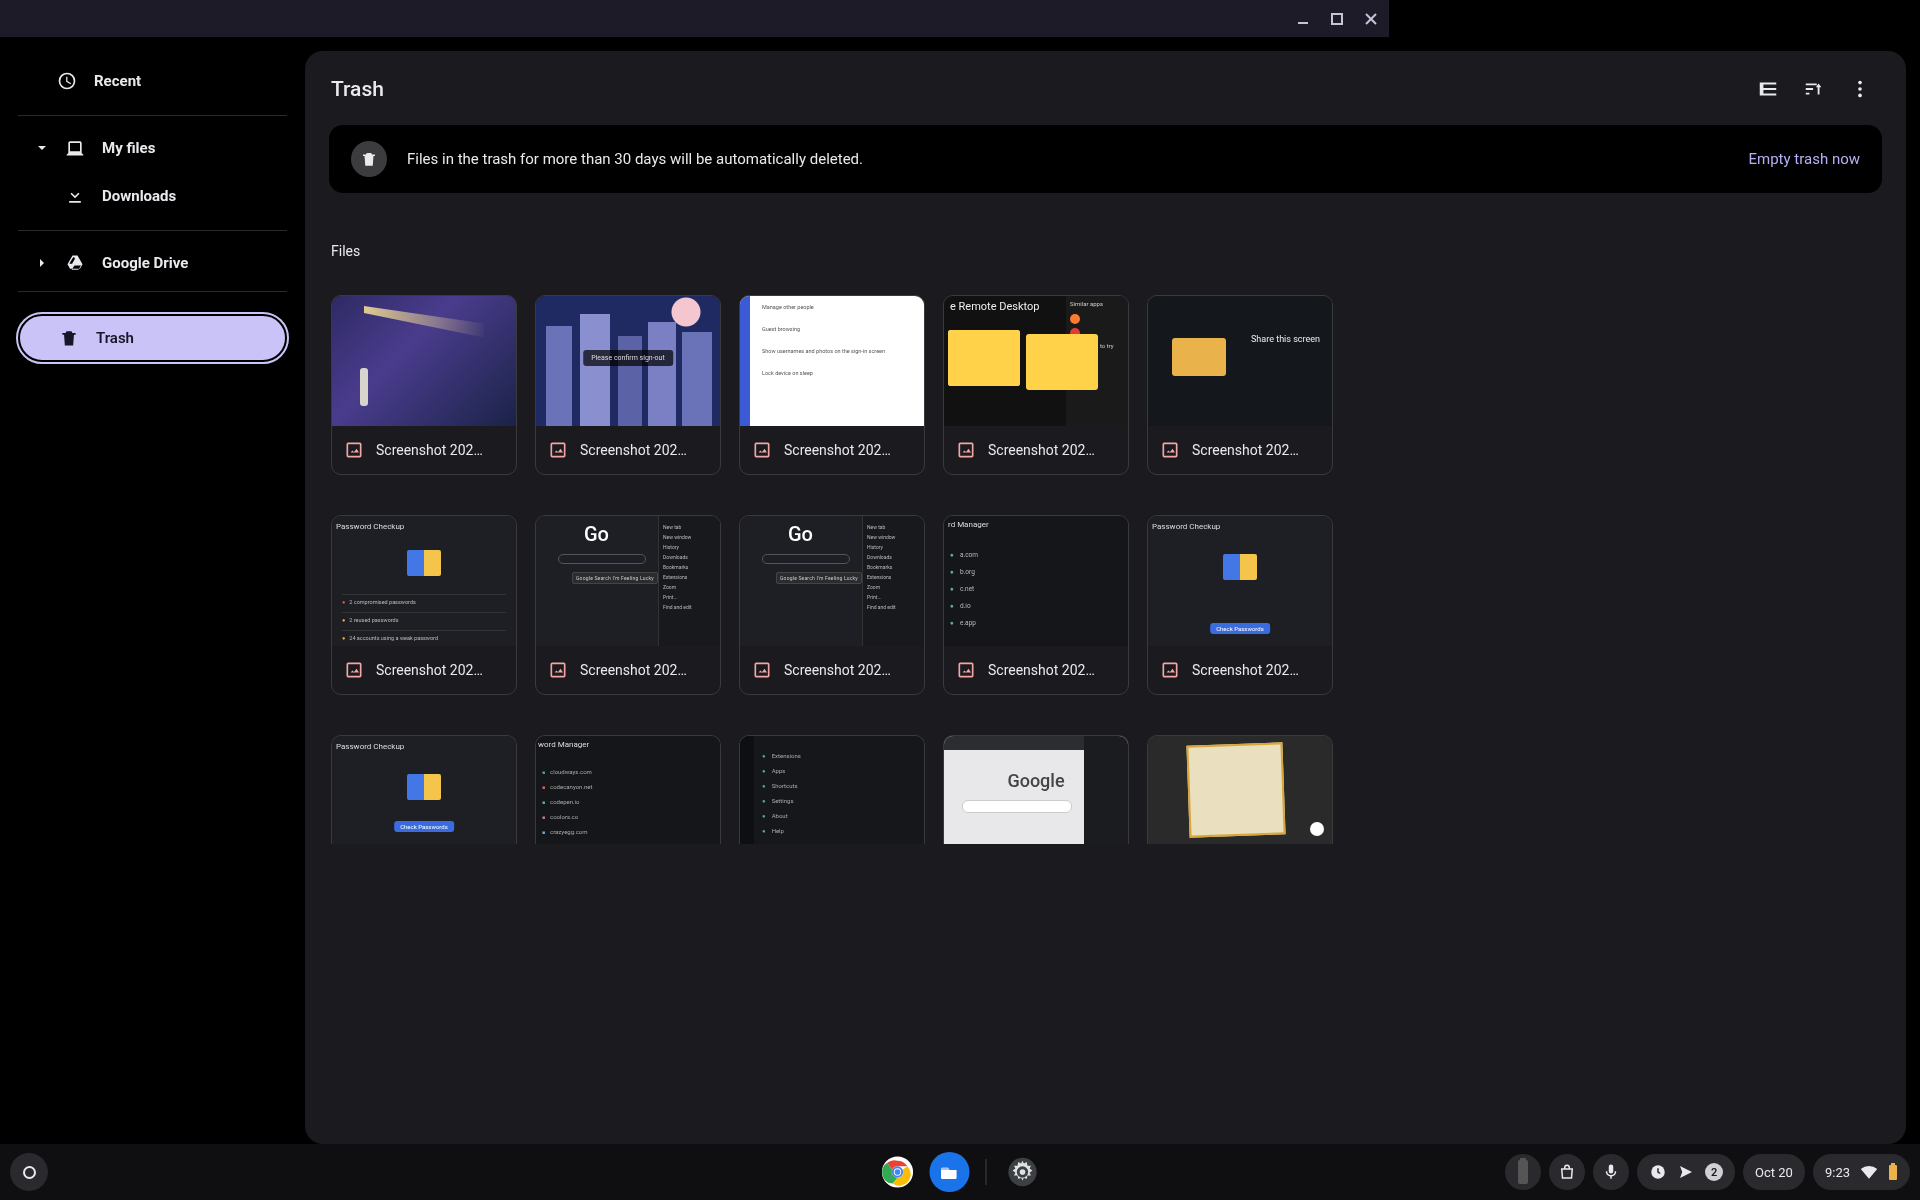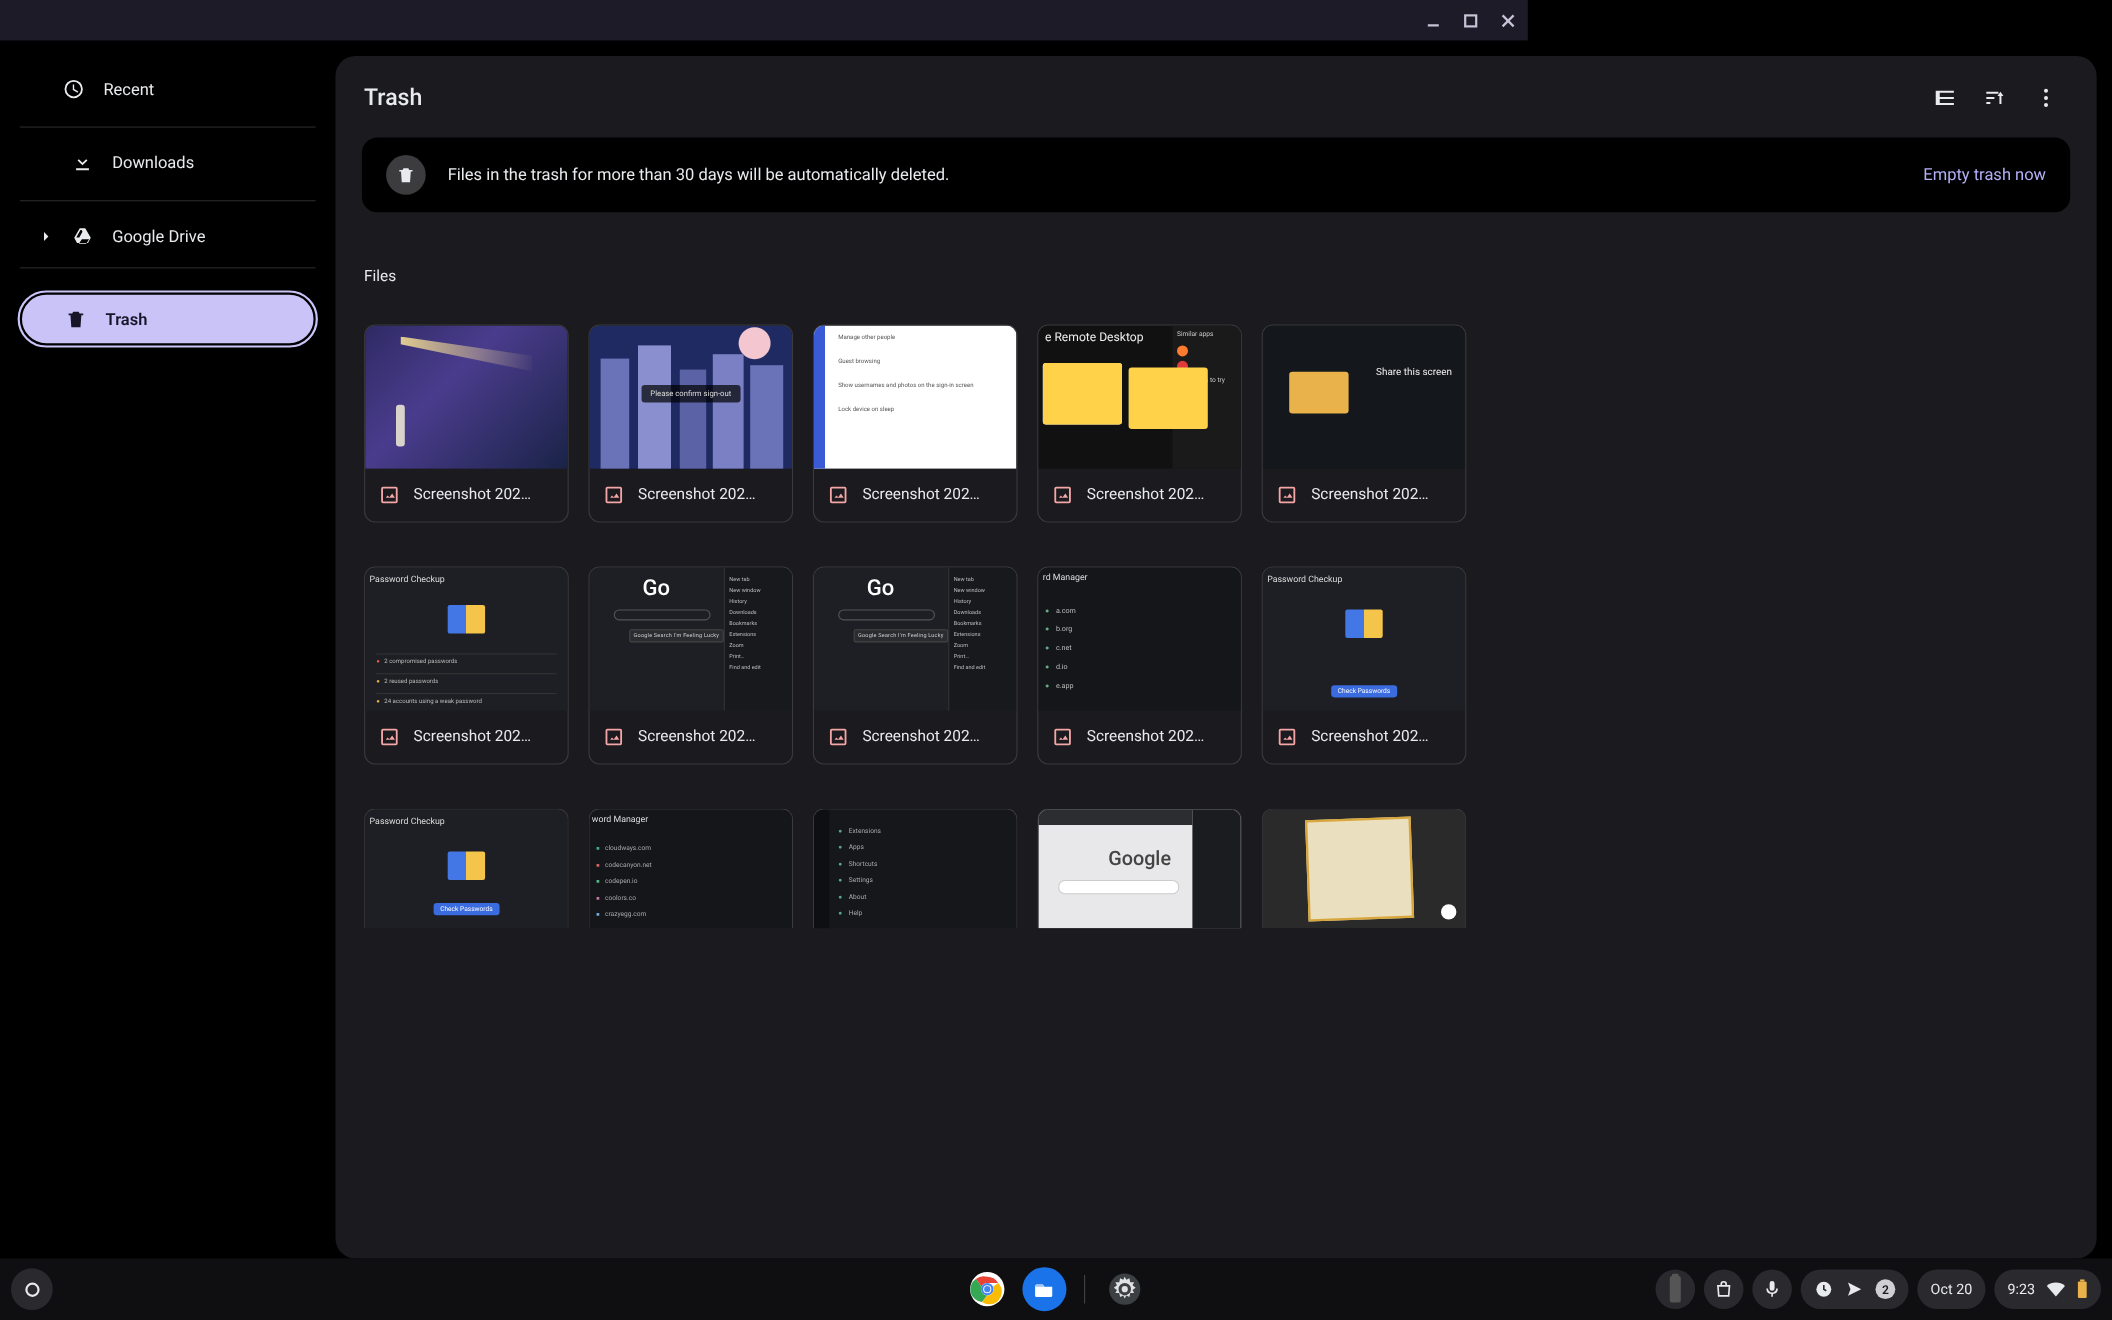--- a/index.html
+++ b/index.html
@@ -10,21 +10,21 @@
   .titlebar .wc { width: 16px; height: 16px; display:flex; align-items:center; justify-content:center; }
   .titlebar svg { stroke: #c9c3d8; fill:none; }
 
   
   .app { position: absolute; top: 37px; left: 0; right: 0; bottom: 56px; background: #000; display: flex; }
 
   
   .sidebar { width: 305px; padding: 20px 18px 0 18px; }
   .nav-group { border-bottom: 1px solid #2a2a2c; padding-bottom: 10px; margin-bottom: 8px; }
   .nav-group.last { border-top: 1px solid #2a2a2c; border-bottom: none; padding-top: 14px; margin-top: 4px;}
-  .nav-item { display: flex; align-items: center; height: 48px; gap: 16px; padding: 0 18px; border-radius: 24px; font-size: 15px; font-weight: 400; color: #e8eaed; cursor: pointer; }
+  .nav-item { display: flex; align-items: center; height: 48px; gap: 16px; padding: 0 18px; border-radius: 24px; font-size: 15px; font-weight: 700; color: #e8eaed; cursor: pointer; }
   .nav-item.indent { padding-left: 46px; }
   .nav-item .chevron { width: 12px; display:flex; justify-content:center; }
   .nav-item .icon { width: 22px; height:22px; display:flex; align-items:center; justify-content:center; }
   .nav-item svg { fill: #e8eaed; }
   .nav-item.noarrow { padding-left: 38px; }
 
   .nav-item.trash-active {
     background: #c9c3f7;
     border: 2px solid #000;
     outline: 2px solid #c9c3f7;
@@ -190,20 +190,33 @@
         <span class="icon">
             <svg width="20" height="20" viewBox="0 0 24 24">
               <path d="M12 2a10 10 0 1 0 0 20 10 10 0 0 0 0-20zm0 18a8 8 0 1 1 0-16 8 8 0 0 1 0 16zm.5-13H11v6l5.2 3 .8-1.3-4.5-2.7z"></path>
             </svg>
           </span>
         <span>Recent</span>
       </div>
     </div>
 
     <div class="nav-group">
+      <div class="nav-item">
+        <span class="chevron">
+            <svg width="10" height="10" viewBox="0 0 10 10">
+              <path d="M1 3l4 4 4-4z"></path>
+            </svg>
+          </span>
+        <span class="icon">
+            <svg width="20" height="20" viewBox="0 0 24 24">
+              <path d="M20 18l2 2v1H2v-1l2-2V6a2 2 0 0 1 2-2h12a2 2 0 0 1 2 2zM6 6v10h12V6z"></path>
+            </svg>
+          </span>
+        <span>My files</span>
+      </div>
       <div class="nav-item indent">
         <span class="icon">
             <svg width="20" height="20" viewBox="0 0 24 24">
               <path d="M19 18H5v2h14zM12 2 12 12 8 8l-1.4 1.4L12 14.8l5.4-5.4L16 8l-4 4V2z"></path>
             </svg>
           </span>
         <span>Downloads</span>
       </div>
     </div>
 

